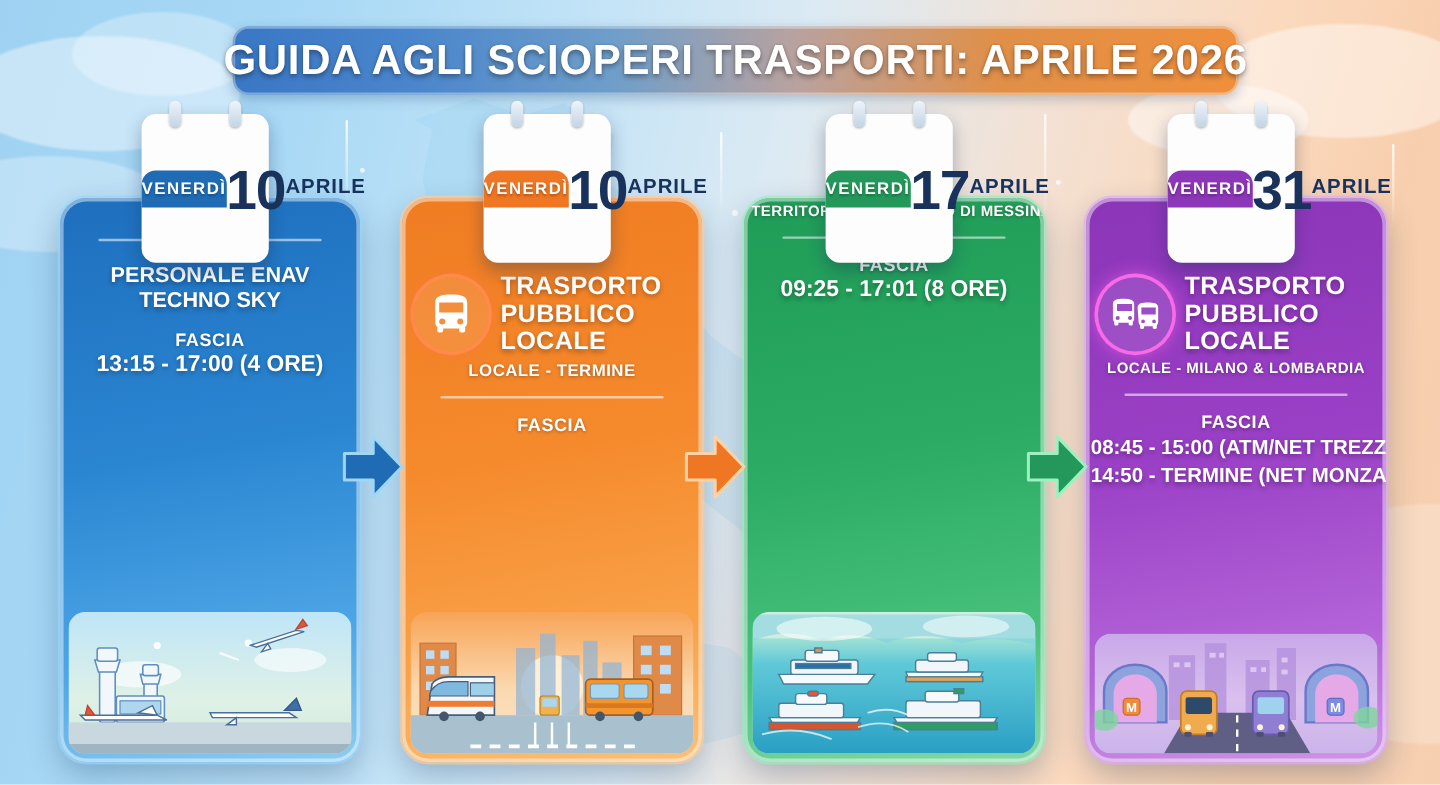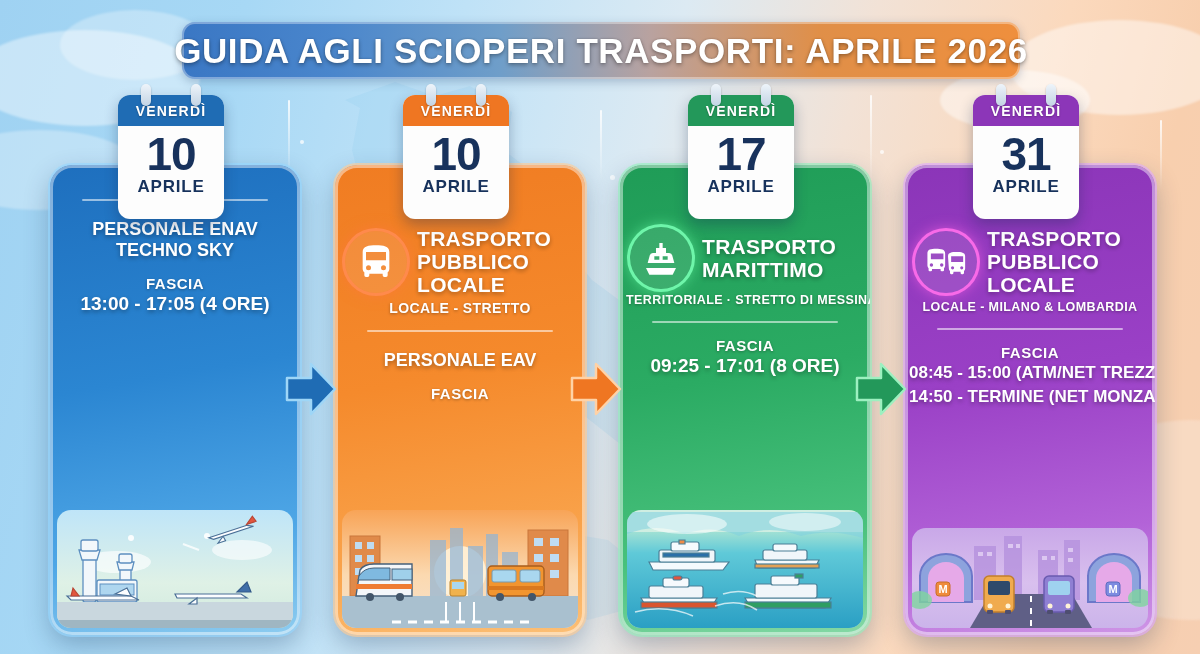--- a/index.html
+++ b/index.html
@@ -32,21 +32,21 @@
   
   .italy {
     position: absolute; left: 250px; top: 60px;
     width: 700px; height: 560px;
     opacity: .30;
     pointer-events: none;
   }
 
   
   #title-bar {
-    position: absolute; left: 182px; top: 22px;
+    position: absolute; left: 194px; top: 22px;
     width: 838px; height: 57px;
     border-radius: 13px;
     background: linear-gradient(90deg,
         #3a77c4 0%, #4a86cc 18%, #6f9ec9 38%,
         #b9a29f 56%, #e08f48 76%, #ef8f3d 100%);
     box-shadow: 0 3px 10px rgba(40,70,110,.28), inset 0 0 0 2px rgba(255,255,255,.35);
     display: flex; align-items: center; justify-content: center;
   }
   #title-bar .txt {
     font-size: 35px; font-weight: 700; letter-spacing: .6px;
@@ -81,21 +81,21 @@
 
   
   .cal {
     position: absolute; top: 95px;
     width: 106px; height: 124px;
     border-radius: 12px;
     background: #fdfdfd;
     box-shadow: 0 6px 14px rgba(20,40,80,.32);
     overflow: visible;
     z-index: 6;
-    display: flex; flex-direction: column; align-items: center;
+    display: flex; flex-direction: row; align-items: center;
   }
   .cal .rings { position: absolute; top: -11px; left: 0; right: 0; display: flex; justify-content: center; gap: 40px; }
   .cal .ring { width: 10px; height: 22px; border-radius: 5px;
     background: linear-gradient(180deg,#eef4fa,#c3d4e4); box-shadow: 0 1px 2px rgba(0,0,0,.3); }
   .cal .hdr {
     width: 100%; height: 31px; border-radius: 12px 12px 0 0;
     display: flex; align-items: center; justify-content: center;
     font-size: 14px; font-weight: 700; letter-spacing: 1.2px; color: #fff;
     text-shadow: 0 1px 2px rgba(0,0,0,.28);
   }
@@ -194,21 +194,21 @@
 
   <div id="title-bar">
     <span class="txt">GUIDA AGLI SCIOPERI TRASPORTI: APRILE 2026</span>
   </div>
 
   <div class="card" id="card-0">
     <div class="scope">NAZIONALE</div>
     <div class="divider"></div>
     <div class="staff">PERSONALE ENAV TECHNO SKY</div>
     <div class="fascia-label">FASCIA</div>
-    <div class="fascia-time">13:00 - 17:05 (4 ORE)</div>
+    <div class="fascia-time">13:15 - 17:00 (4 ORE)</div>
     <div class="illus">
       <svg viewBox="0 0 236 118" preserveAspectRatio="none">
         <defs>
             <linearGradient id="sky1" x1="0" y1="0" x2="0" y2="1">
           <stop offset="0" stop-color="#bfe5f8"></stop>
               <stop offset="0.62" stop-color="#dff1e6"></stop>
               <stop offset="1" stop-color="#cfe9de"></stop>
             </linearGradient>
           </defs>
         <rect width="236" height="118" fill="url(#sky1)"></rect>
@@ -259,23 +259,22 @@
 
   <div class="card" id="card-1">
     <div class="sector-row">
       <div class="icon-circle">
         <svg viewBox="0 0 24 24" fill="#ffffff">
             <path d="M4 16c0 .88.39 1.67 1 2.22V20a1 1 0 0 0 1 1h1a1 1 0 0 0 1-1v-1h8v1a1 1 0 0 0 1 1h1a1 1 0 0 0 1-1v-1.78c.61-.55 1-1.34 1-2.22V6c0-3.5-3.58-4-8-4s-8 .5-8 4zm3.5 1A1.5 1.5 0 1 1 9 15.5 1.5 1.5 0 0 1 7.5 17m9 0a1.5 1.5 0 1 1 1.5-1.5 1.5 1.5 0 0 1-1.5 1.5M18 11H6V6h12z"></path>
           </svg>
       </div>
       <div class="sector-name">TRASPORTO PUBBLICO LOCALE</div>
     </div>
-    <div class="scope">LOCALE - STRETTO</div>
+    <div class="scope">LOCALE - TERMINE</div>
     <div class="divider"></div>
-    <div class="staff">PERSONALE EAV</div>
     <div class="fascia-label">FASCIA</div>
     <div class="illus">
       <svg viewBox="0 0 236 118" preserveAspectRatio="none">
         <defs>
             <linearGradient id="sky2" x1="0" y1="0" x2="0" y2="1">
           <stop offset="0" stop-color="#f9a košice"></stop>
               <stop offset="0" stop-color="#f8a457"></stop>
               <stop offset=".55" stop-color="#fbd9b0"></stop>
               <stop offset="1" stop-color="#f6e2cc"></stop>
             </linearGradient>
@@ -345,28 +344,20 @@
     <div class="rings">
         <div class="ring"></div>
         <div class="ring"></div>
       </div>
     <div class="hdr">VENERDÌ</div>
     <div class="day">10</div>
     <div class="mon">APRILE</div>
   </div>
 
   <div class="card" id="card-2">
-    <div class="sector-row">
-      <div class="icon-circle">
-        <svg viewBox="0 0 24 24" fill="#ffffff">
-            <path d="M3 18h18l-2 4H5zm1-3 1.2-4.4A2 2 0 0 1 7.1 9H9V6h2V3h2v3h2v3h1.9a2 2 0 0 1 1.9 1.6L20 15zM11 11H8v2h3zm5 0h-3v2h3z"></path>
-          </svg>
-      </div>
-      <div class="sector-name">TRASPORTO MARITTIMO</div>
-    </div>
     <div class="scope" style="font-size:12.5px;">TERRITORIALE · STRETTO DI MESSINA</div>
     <div class="divider"></div>
     <div class="fascia-label">FASCIA</div>
     <div class="fascia-time">09:25 - 17:01 (8 ORE)</div>
     <div class="illus">
       <svg viewBox="0 0 236 118" preserveAspectRatio="none">
         <defs>
             <linearGradient id="sea" x1="0" y1="0" x2="0" y2="1">
           <stop offset="0" stop-color="#9fe0d4"></stop>
               <stop offset=".22" stop-color="#5fc9d8"></stop>

